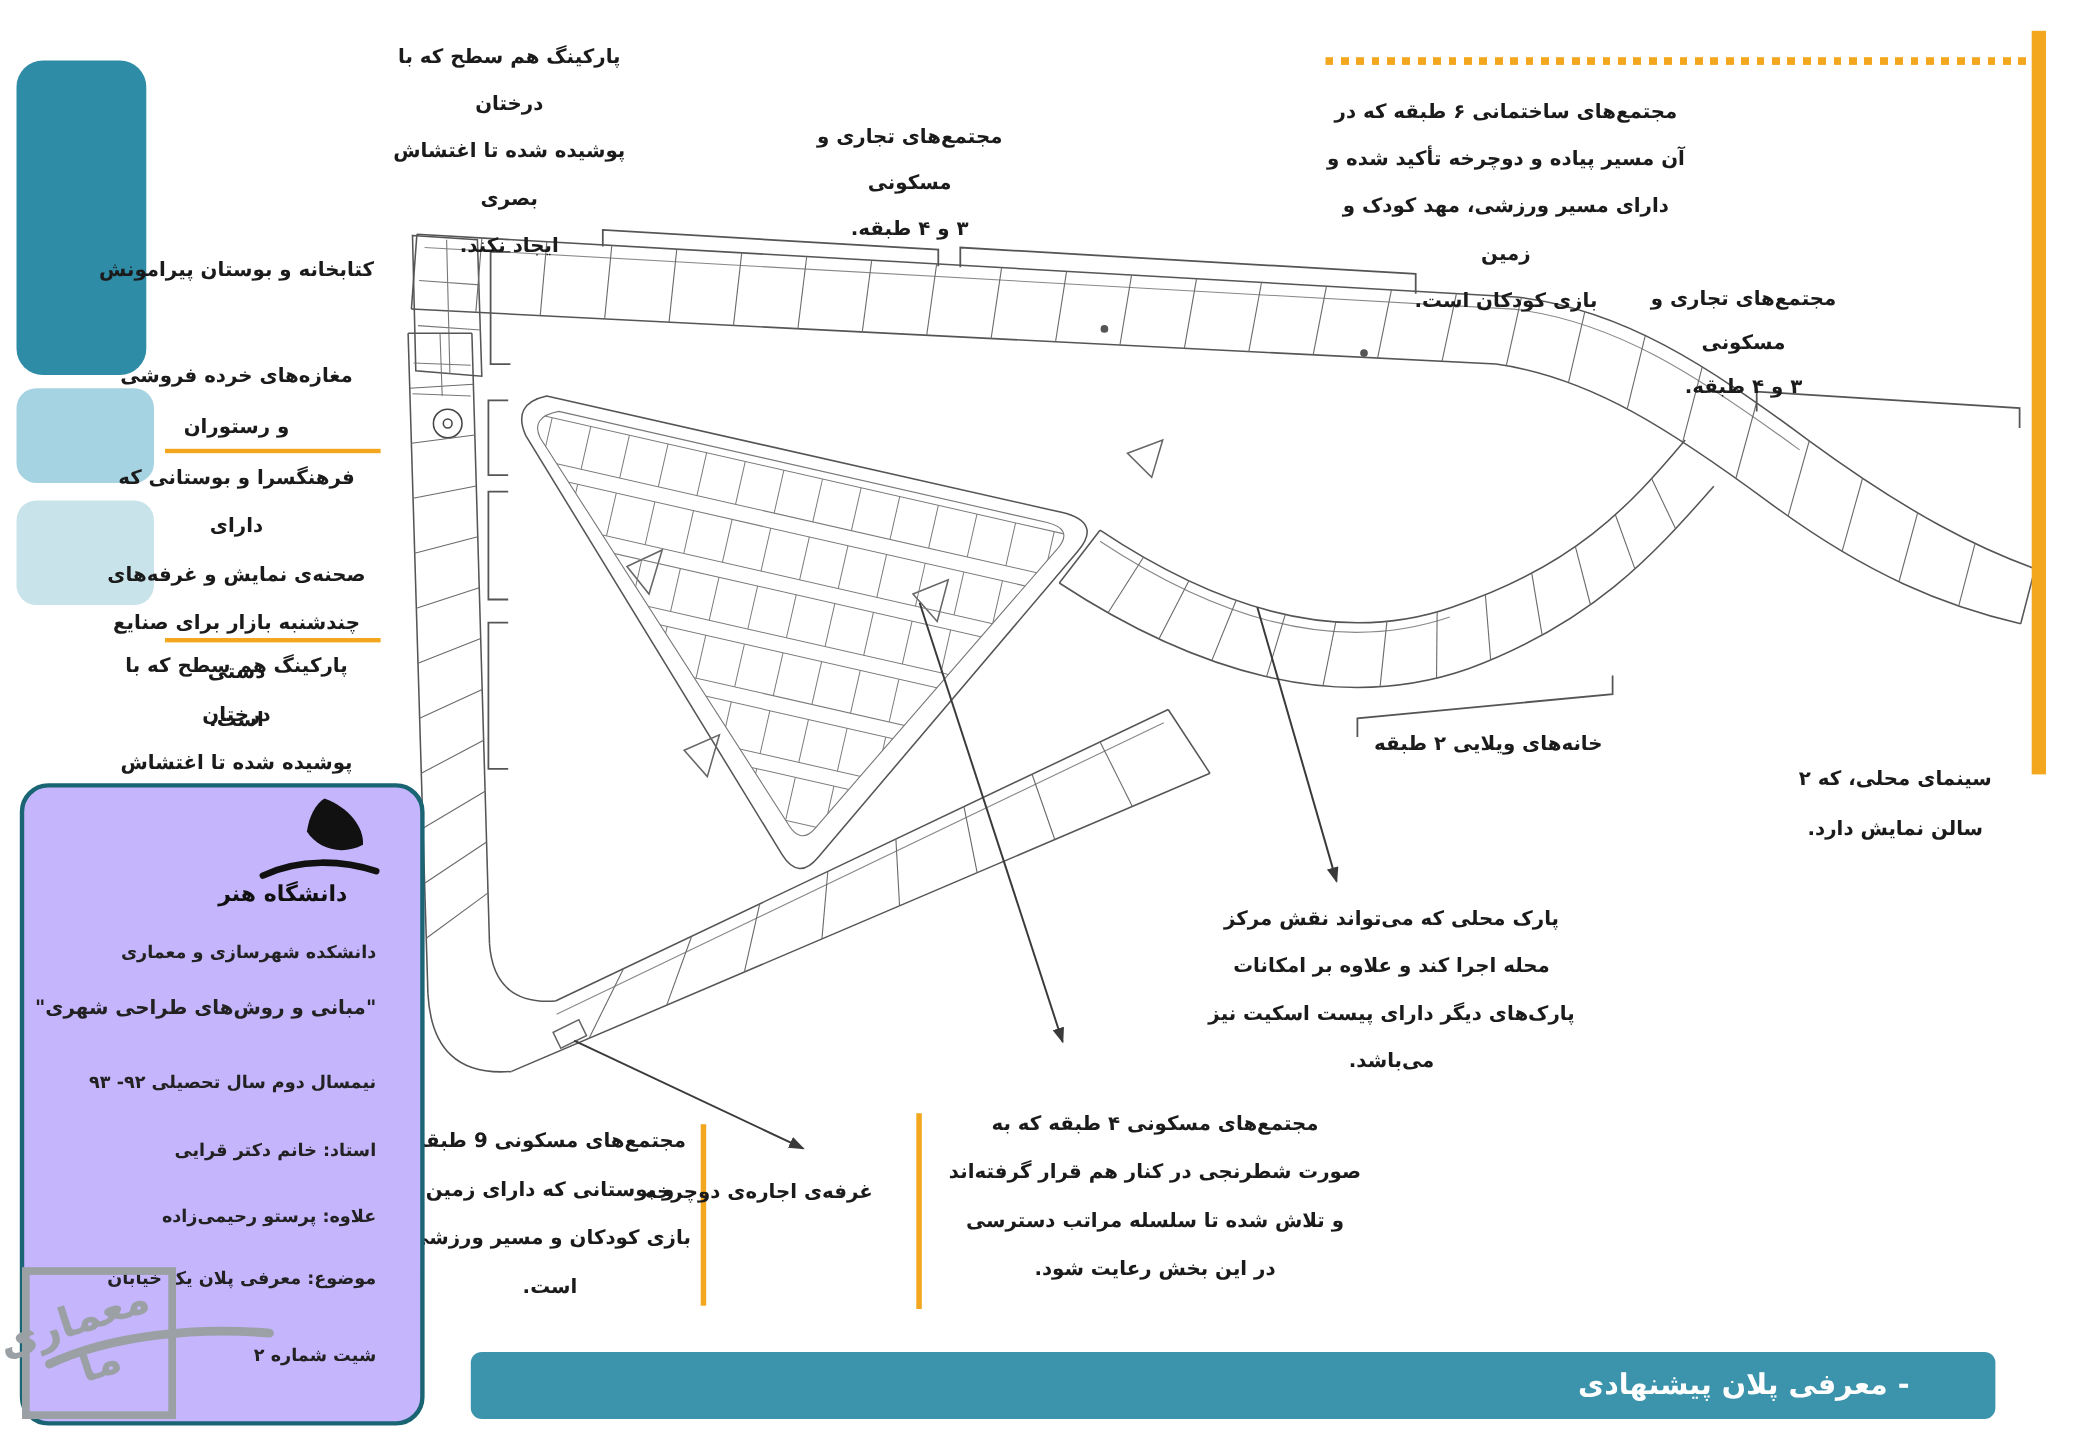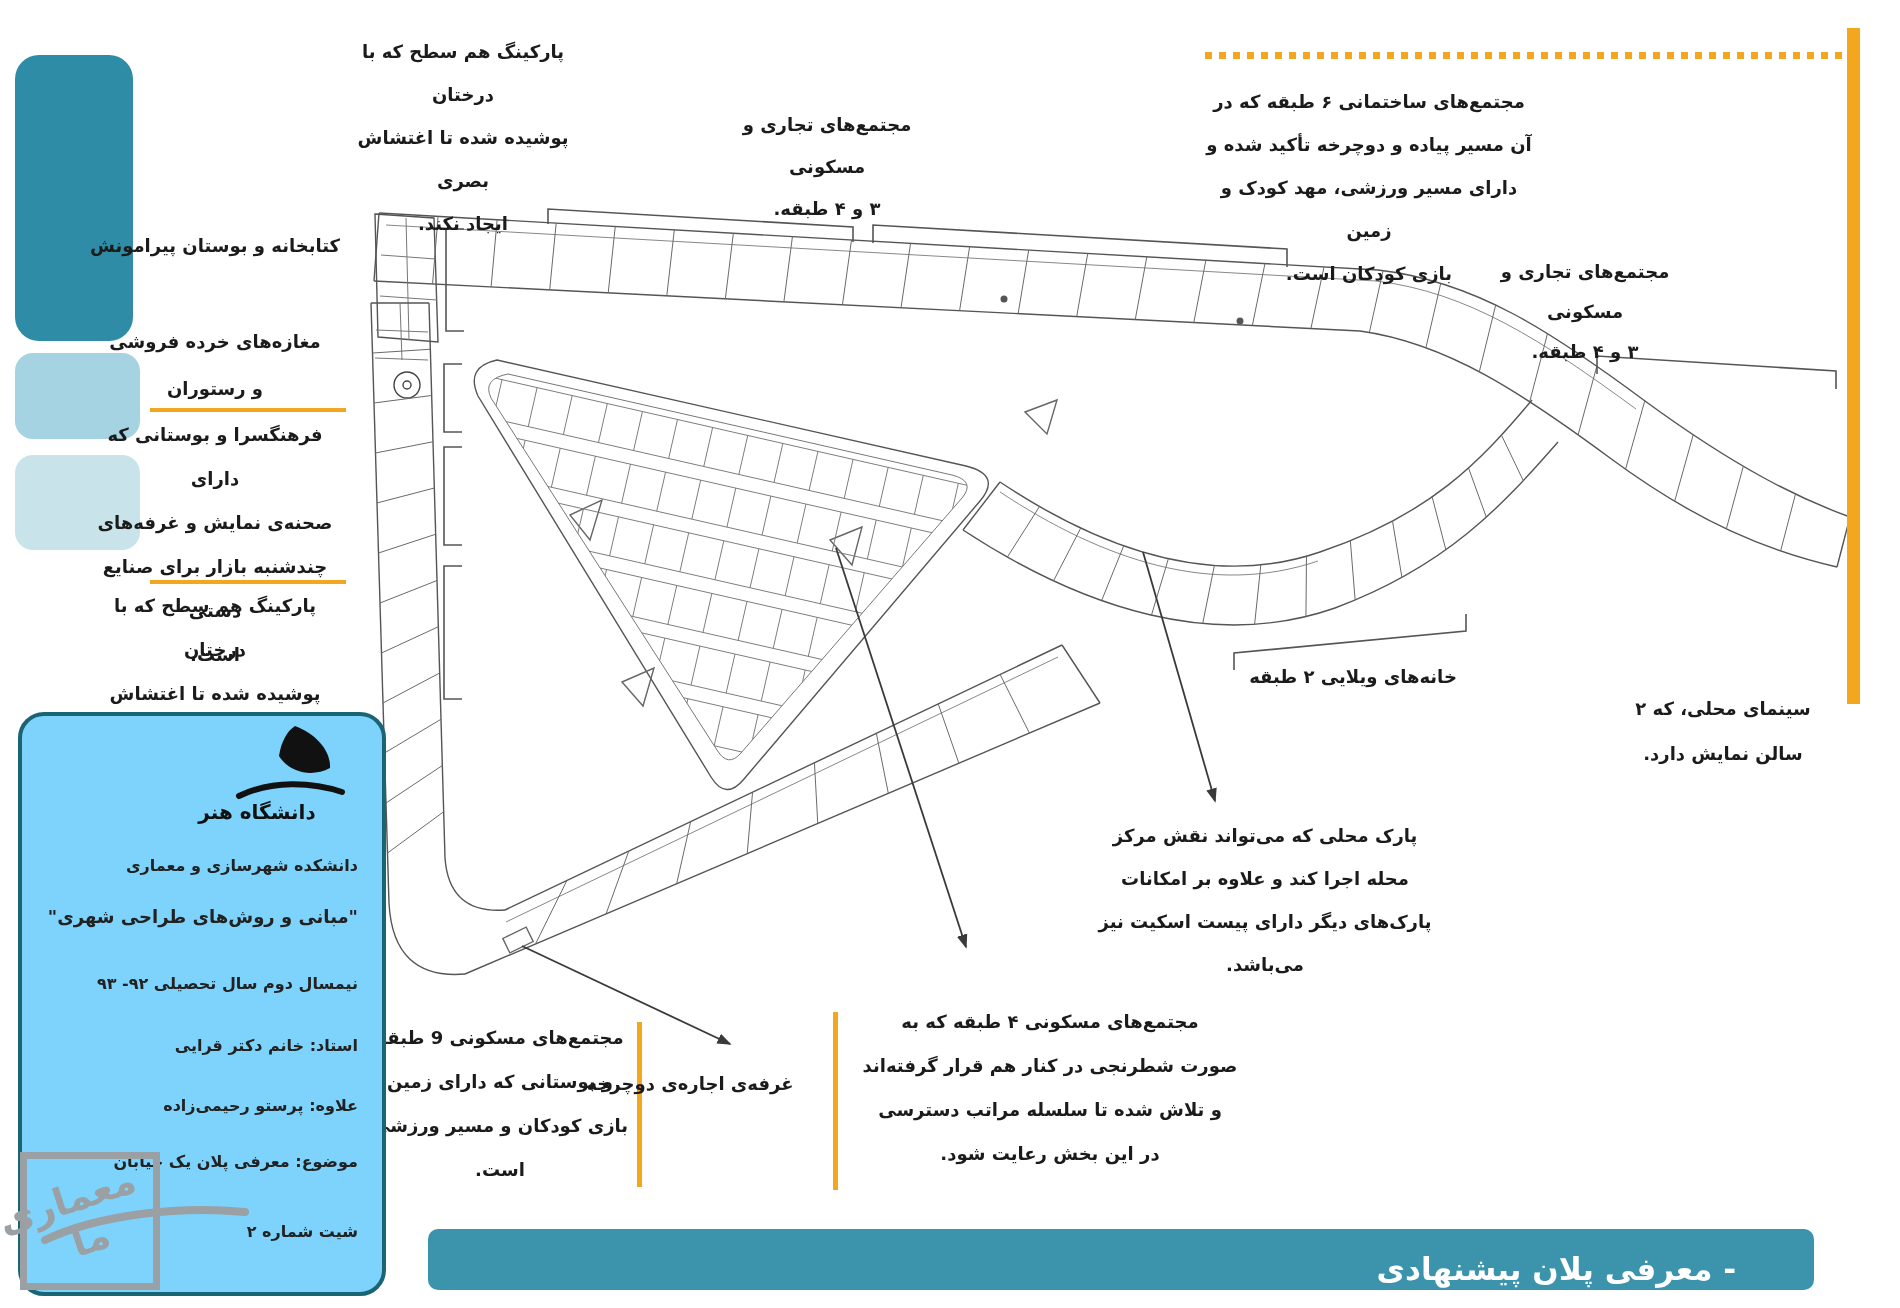--- a/index.html
+++ b/index.html
@@ -8,29 +8,29 @@
   svg.plan{position:absolute;left:0;top:0;z-index:1;}
   .blk{position:absolute;z-index:2;}
   .ann{position:absolute;z-index:4;font-weight:bold;font-size:18px;color:#1b1b1b;
        direction:rtl;white-space:pre-line;line-height:43px;}
   .center{text-align:center;}
   .rightal{text-align:center;}
   .oline{position:absolute;z-index:3;background:#F2A71F;}
   .odots{position:absolute;z-index:3;height:7px;
          background:repeating-linear-gradient(90deg,#F2A71F 0 7px,transparent 7px 14px);}
   .card{position:absolute;left:18px;top:712px;width:360px;height:576px;z-index:5;
-        background:#7dd3fc;border:4px solid #1A6573;border-radius:26px;}
-  .card-row{position:absolute;right:24px;direction:rtl;text-align:left;
+        background:#c4b5fd;border:4px solid #1A6573;border-radius:26px;}
+  .card-row{position:absolute;right:40px;direction:rtl;text-align:left;
             font-weight:bold;font-size:16px;color:#222;white-space:nowrap;}
   .univ-name{position:absolute;left:150px;top:84px;width:170px;text-align:center;
              font-weight:bold;font-size:20px;color:#111;direction:rtl;}
   .footer{position:absolute;left:428px;top:1229px;width:1386px;height:61px;z-index:5;
           background:#3C93AC;border-radius:10px;}
-  .footer span{position:absolute;right:78px;top:10px;line-height:61px;direction:rtl;
-               font-weight:bold;font-size:31px;color:#ffffff;white-space:nowrap;}
+  .footer span{position:absolute;right:78px;top:0;line-height:61px;direction:rtl;
+               font-weight:bold;font-size:26px;color:#ffffff;white-space:nowrap;}
   .wm-box{position:absolute;left:20px;top:1152px;width:126px;height:124px;z-index:6;
           border:7px solid #9aa0a4;background:transparent;}
   .wm-text{position:absolute;left:24px;top:1174px;width:120px;z-index:7;color:#9aa0a4;
            font-weight:bold;font-size:38px;direction:rtl;text-align:center;
            transform:rotate(-18deg);}
   .wm-swoosh{position:absolute;left:40px;top:1192px;z-index:7;}
   .logo-svg{position:absolute;left:205px;top:6px;}
 </style>
 </head>
 <body>

